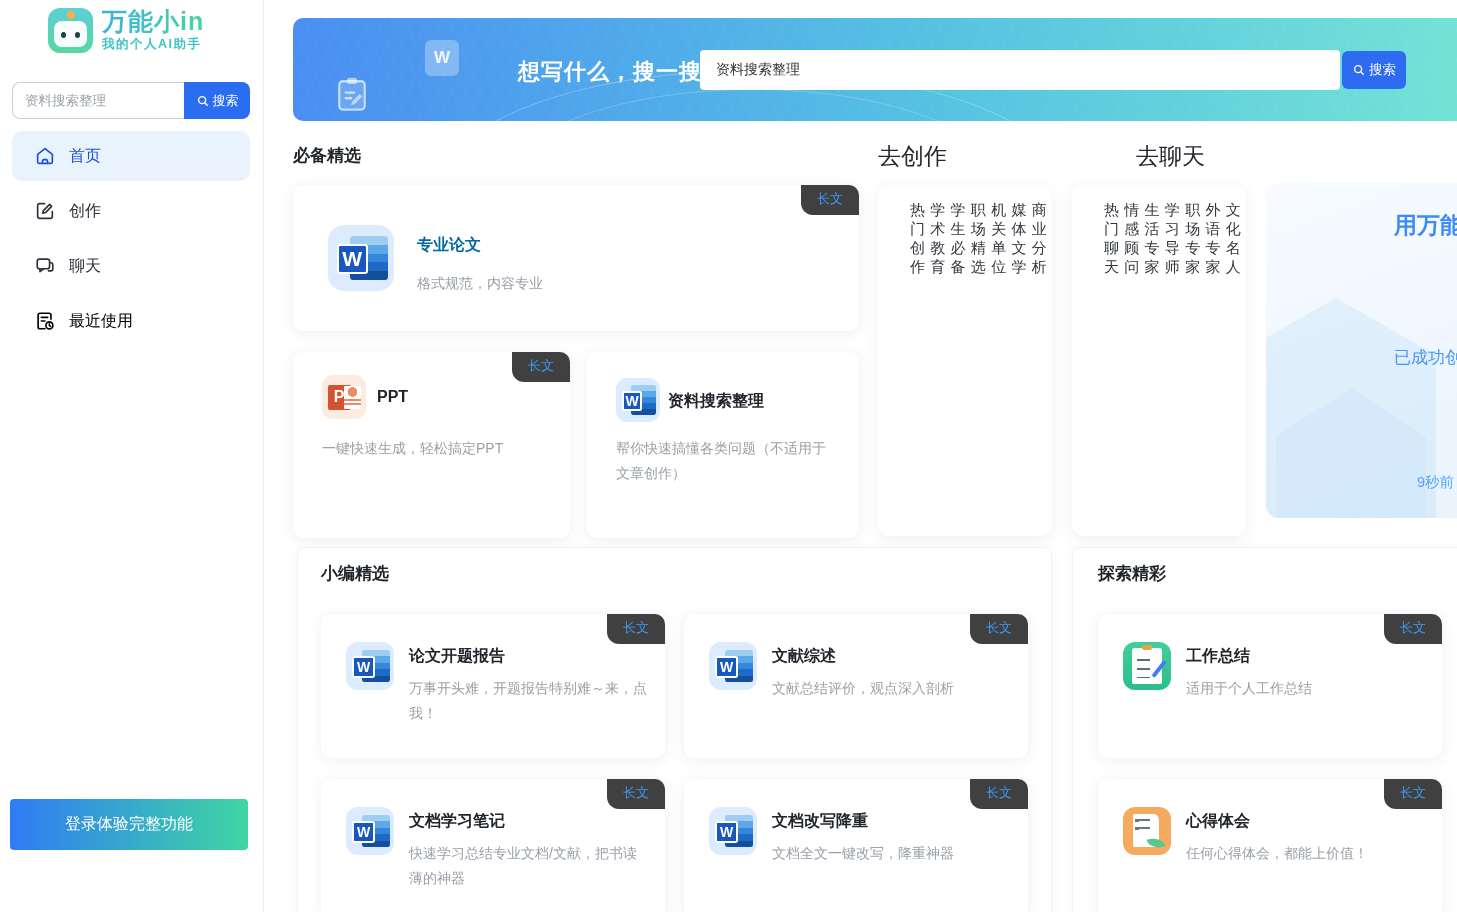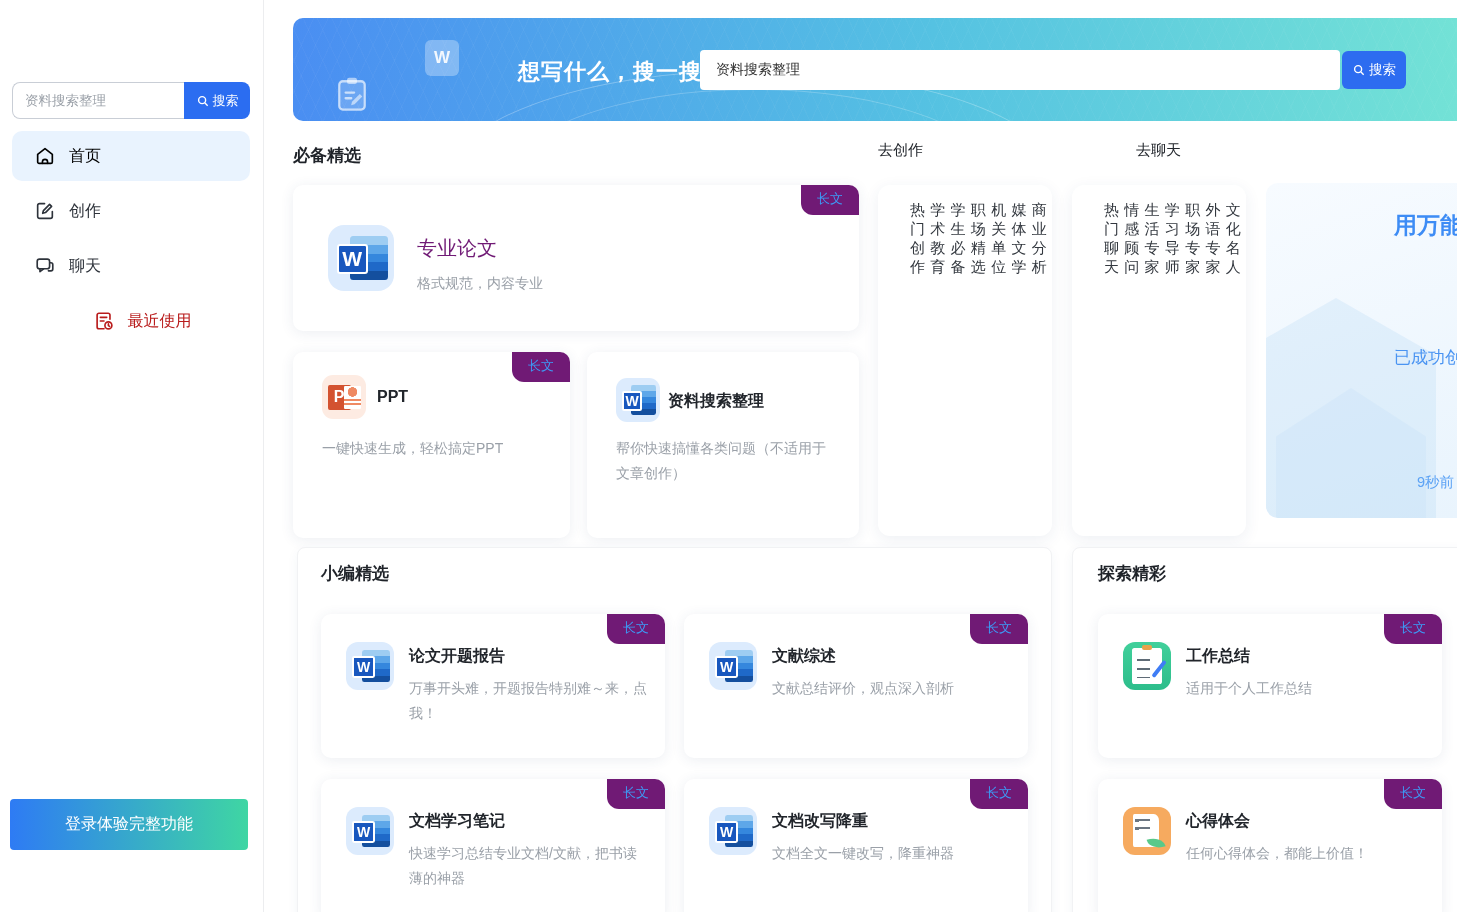--- a/index.html
+++ b/index.html
@@ -23,22 +23,22 @@
   .side-search input{flex:1;min-width:0;border:1px solid #c9ced6;border-right:none;border-radius:8px 0 0 8px;
       padding:0 12px;font-size:13.5px;color:#333;outline:none;font-family:inherit;}
   .side-search input::placeholder{color:#9aa0a8;}
   .side-search button{width:66px;border:none;background:#2b6df1;color:#fff;font-size:13px;border-radius:0 8px 8px 0;
       display:flex;align-items:center;justify-content:center;gap:3px;cursor:pointer;font-family:inherit;}
 
   .nav{position:absolute;left:12px;top:131px;width:238px;display:flex;flex-direction:column;gap:5px;}
   .nav-item{height:50px;display:flex;align-items:center;gap:13px;padding-left:22px;border-radius:10px;
       font-size:16px;color:#2e333b;cursor:pointer;}
   .nav-item svg{width:22px;height:22px;flex:none;}
-  .nav-item.active{background:#e9f3fe;color:#000000;align-items:center;}
-  .nav-item.muted{color:#b91c1c;justify-content:center;}
+  .nav-item.active{background:#e9f3fe;color:#1d4ed8;align-items:center;}
+  .nav-item.muted{color:#000000;}
 
   .login-btn{position:absolute;left:10px;top:799px;width:238px;height:51px;border:none;border-radius:4px;
       background:linear-gradient(90deg,#2e7bf4 0%,#3fd6a3 100%);color:#fff;font-size:16px;cursor:pointer;font-family:inherit;}
 
   
   .banner{position:absolute;left:293px;top:18px;width:1164px;height:103px;border-radius:10px 0 0 10px;overflow:hidden;
       background:linear-gradient(90deg,#4a8ef2 0%,#55c2e2 55%,#73e2d6 100%);}
   .banner-grid{position:absolute;inset:0;opacity:.5;background:
       repeating-linear-gradient(65deg,rgba(255,255,255,.07) 0 1px,transparent 1px 13px),
       repeating-linear-gradient(-65deg,rgba(255,255,255,.07) 0 1px,transparent 1px 13px);}
@@ -54,27 +54,27 @@
   .banner-clip{position:absolute;left:42px;top:57px;width:34px;height:38px;}
   .banner-prompt{position:absolute;left:225px;top:39px;color:#fff;font-size:22px;font-weight:600;letter-spacing:1px;}
   .banner-search{position:absolute;left:407px;top:32px;display:flex;align-items:center;}
   .banner-search input{width:640px;height:40px;border:none;border-radius:4px;padding:0 16px;font-size:14px;color:#333;
       outline:none;font-family:inherit;}
   .banner-search button{margin-left:2px;width:64px;height:38px;border:none;border-radius:6px;background:#2d6cf0;color:#fff;
       font-size:13.5px;display:flex;align-items:center;justify-content:center;gap:3px;cursor:pointer;font-family:inherit;}
 
   
   .h-small{position:absolute;font-size:17px;font-weight:700;color:#1f2329;}
-  .h-col{position:absolute;font-size:15px;font-weight:500;color:#24282e;cursor:pointer;}
+  .h-col{position:absolute;font-size:23px;font-weight:500;color:#24282e;cursor:pointer;}
 
   
   .card{position:absolute;background:#fff;border-radius:10px;box-shadow:0 2px 14px rgba(40,70,110,.09);cursor:pointer;}
-  .badge{position:absolute;top:0;right:0;background:#701a75;color:#3d9af5;font-size:13px;
+  .badge{position:absolute;top:0;right:0;background:#404040;color:#3d9af5;font-size:13px;
       padding:5px 16px 7px;border-radius:0 10px 0 12px;}
-  .card-title-lg{position:absolute;font-size:20px;font-weight:400;color:#701a75;}
+  .card-title-lg{position:absolute;font-size:16px;font-weight:700;color:#0369a1;}
   .card-title-sm{position:absolute;font-size:16px;font-weight:600;color:#21252b;}
   .card-desc{position:absolute;font-size:14px;color:#9aa0a8;line-height:25px;}
 
   
   .icon{position:absolute;flex:none;}
   .icon.lg{width:66px;height:66px;border-radius:16px;}
   .icon.sm{width:44px;height:44px;border-radius:11px;}
   .icon.md{width:48px;height:48px;border-radius:12px;}
   .icon.word{background:#dcebfd;}
   .w-page{position:absolute;right:9%;top:16%;width:58%;height:68%;border-radius:8%;
@@ -121,20 +121,29 @@
   .section-box{position:absolute;background:#fff;border:1px solid #f1f2f4;border-radius:8px;
       box-shadow:0 3px 12px rgba(40,70,110,.05);}
   .sb-head{position:absolute;left:23px;top:14px;font-size:17px;font-weight:700;color:#1f2329;}
 </style>
 </head>
 <body>
 
 <div id="app">
 
   <div class="sidebar">
+    <div class="logo-row">
+      <div class="logo-icon">
+          <div class="logo-face"></div>
+        </div>
+      <div>
+        <div class="logo-title">万能小in</div>
+        <div class="logo-sub">我的个人AI助手</div>
+      </div>
+    </div>
 
     <div class="side-search">
       <input type="text" placeholder="资料搜索整理" style="">
       <button>
         <svg width="14" height="14" viewBox="0 0 24 24" fill="none" stroke="#fff" stroke-width="2.4">
             <circle cx="10.5" cy="10.5" r="6"></circle>
             <path d="M15 15l5 5"></path>
           </svg>
         <span>搜索</span>
       </button>

